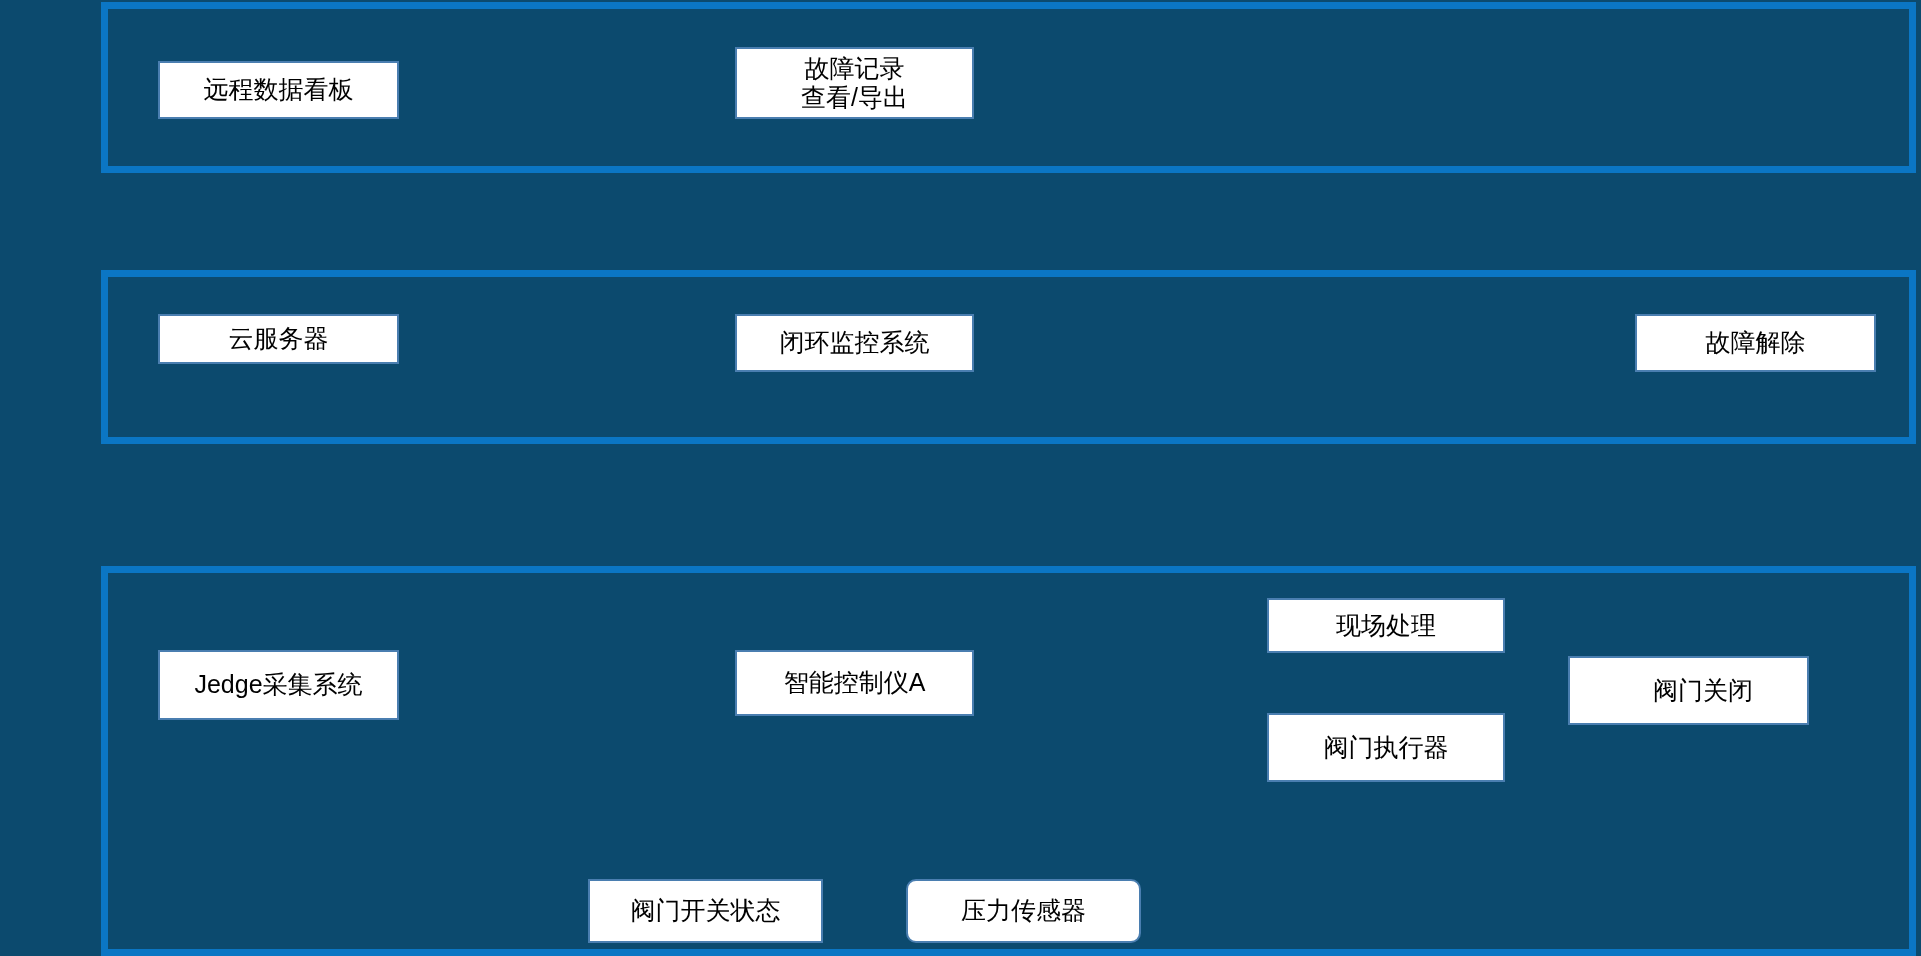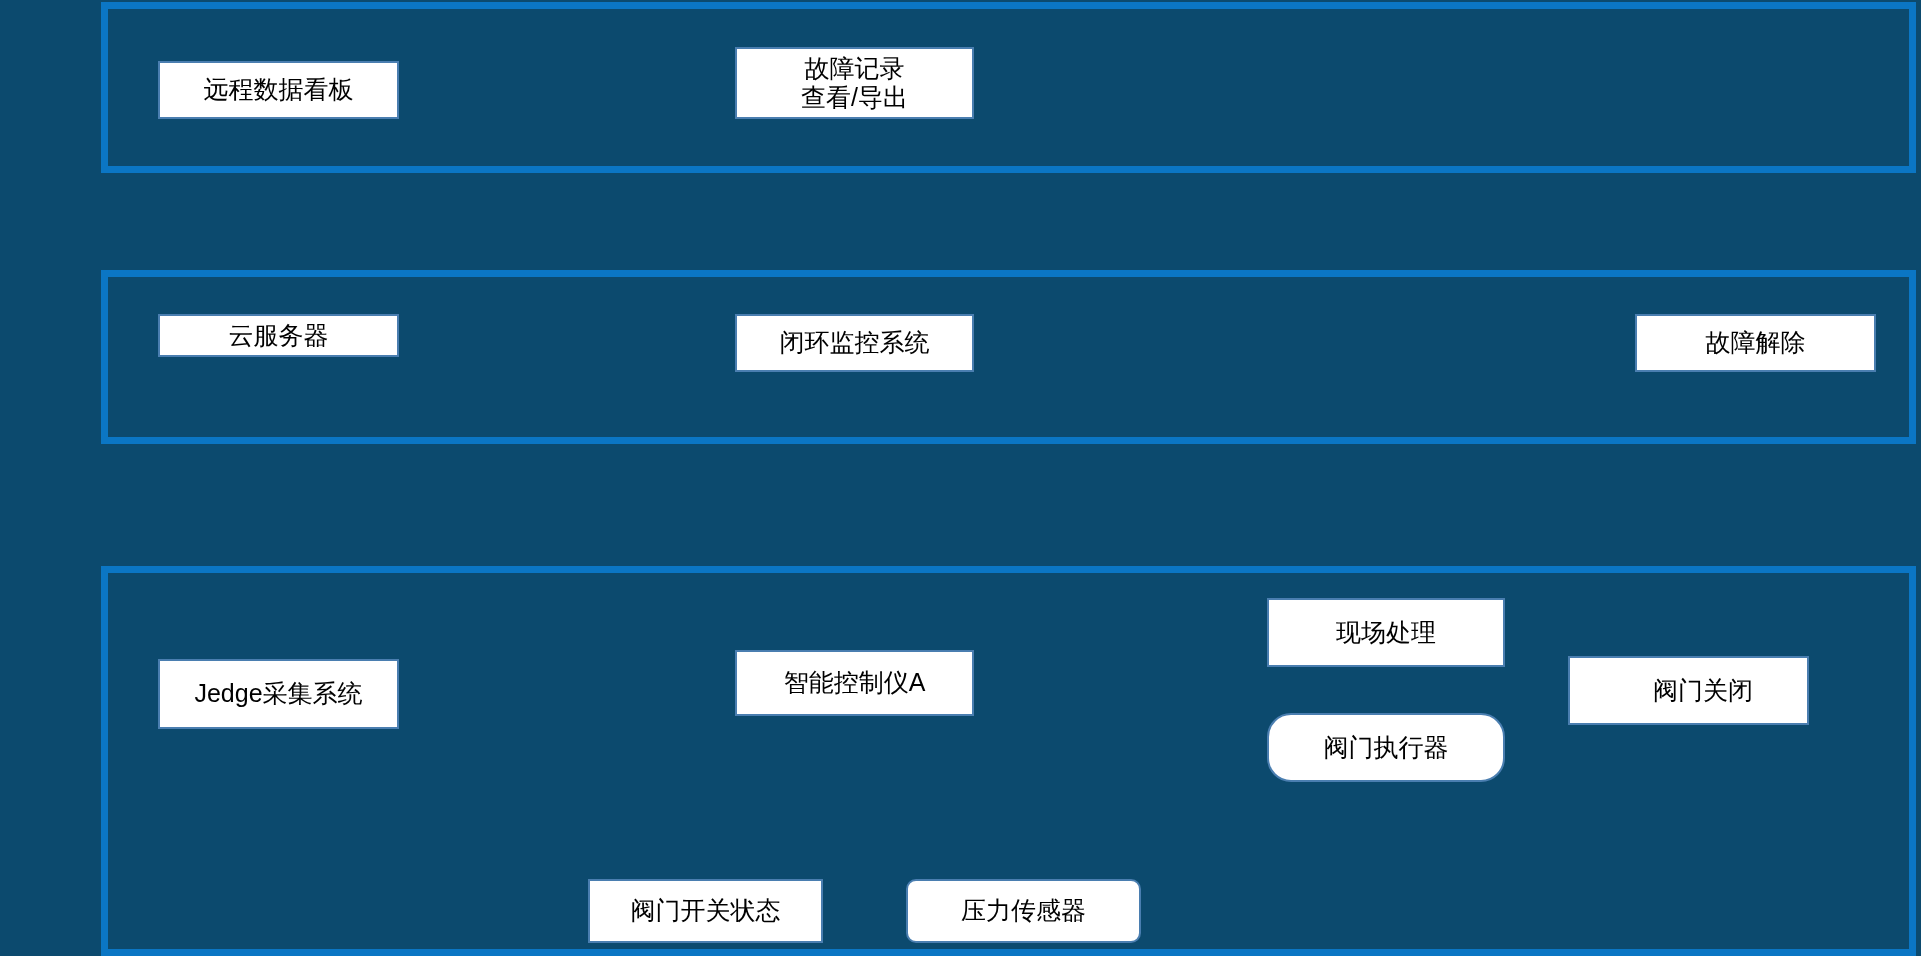--- a/index.html
+++ b/index.html
@@ -66,48 +66,48 @@
     </div>
 
     <div class="node" style="left:627px; top:38px; width:239px; height:72px;justify-content:flex-end;">
       <span class="node-label">故障记录
 查看/导出</span>
     </div>
   </div>
 
   <div class="lane" style="left:101px; top:270px; width:1815px; height:174px;">
 
-    <div class="node" style="left:50px; top:37px; width:241px; height:43px;">
+    <div class="node" style="left:50px; top:37px; width:241px; height:50px;">
       <span class="node-label">云服务器</span>
     </div>
 
     <div class="node" style="left:627px; top:37px; width:239px; height:58px;">
       <span class="node-label">闭环监控系统</span>
     </div>
 
     <div class="node" style="left:1527px; top:37px; width:241px; height:58px;">
       <span class="node-label">故障解除</span>
     </div>
   </div>
 
   <div class="lane" style="left:101px; top:566px; width:1815px; height:390px;">
 
-    <div class="node" style="left:50px; top:77px; width:241px; height:70px;margin-top:9px;">
+    <div class="node" style="left:50px; top:77px; width:241px; height:70px;">
       <span class="node-label">Jedge采集系统</span>
     </div>
 
     <div class="node" style="left:627px; top:77px; width:239px; height:66px;">
       <span class="node-label">智能控制仪A</span>
     </div>
 
-    <div class="node" style="left:1159px; top:25px; width:238px; height:69px;justify-content:center;">
+    <div class="node" style="left:1159px; top:25px; width:238px; height:55px;justify-content:center;">
       <span class="node-label">现场处理</span>
     </div>
 
-    <div class="node" style="left:1159px; top:140px; width:238px; height:69px;border-radius:24px;">
+    <div class="node" style="left:1159px; top:140px; width:238px; height:69px;">
       <span class="node-label">阀门执行器</span>
     </div>
 
     <div class="node" style="left:1460px; top:83px; width:241px; height:69px;padding-left:29px;">
       <span class="node-label">阀门关闭</span>
     </div>
 
     <div class="node" style="left:480px; top:306px; width:235px; height:64px;">
       <span class="node-label">阀门开关状态</span>
     </div>

